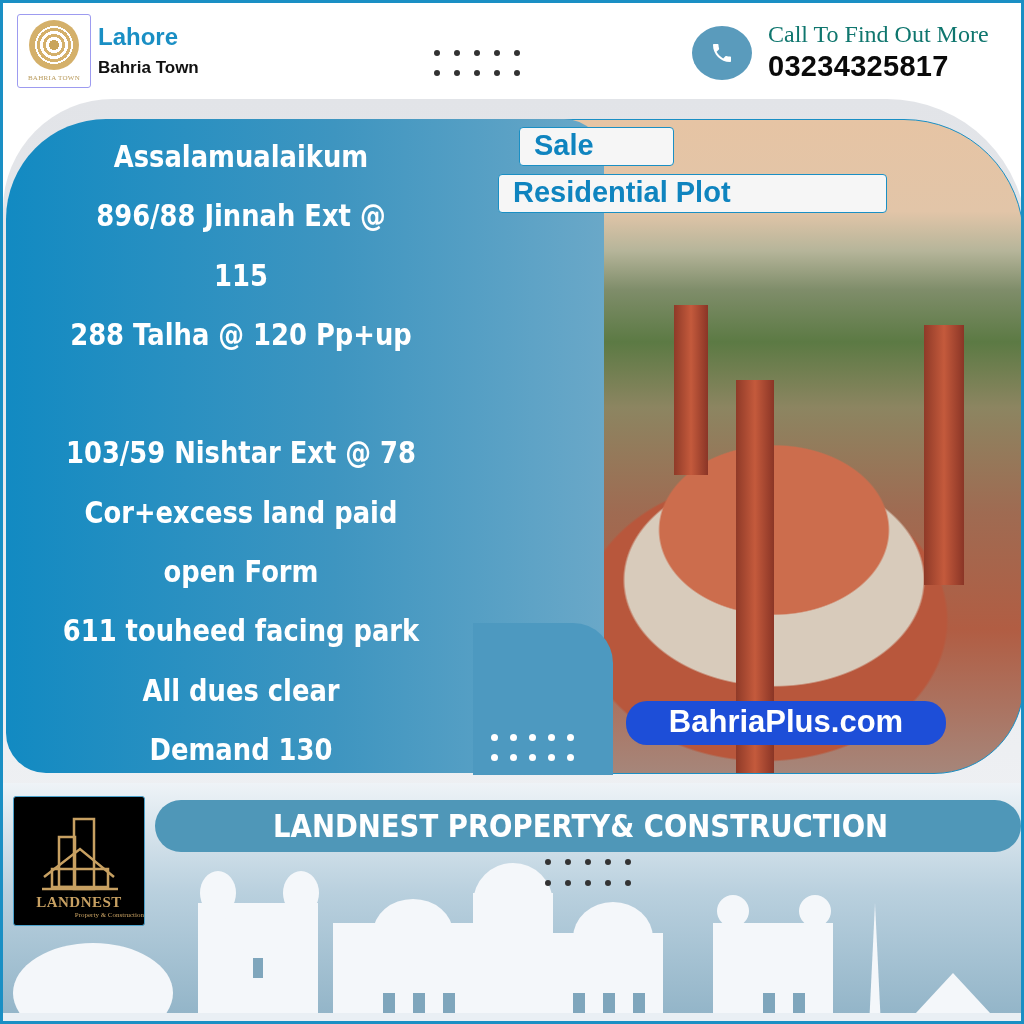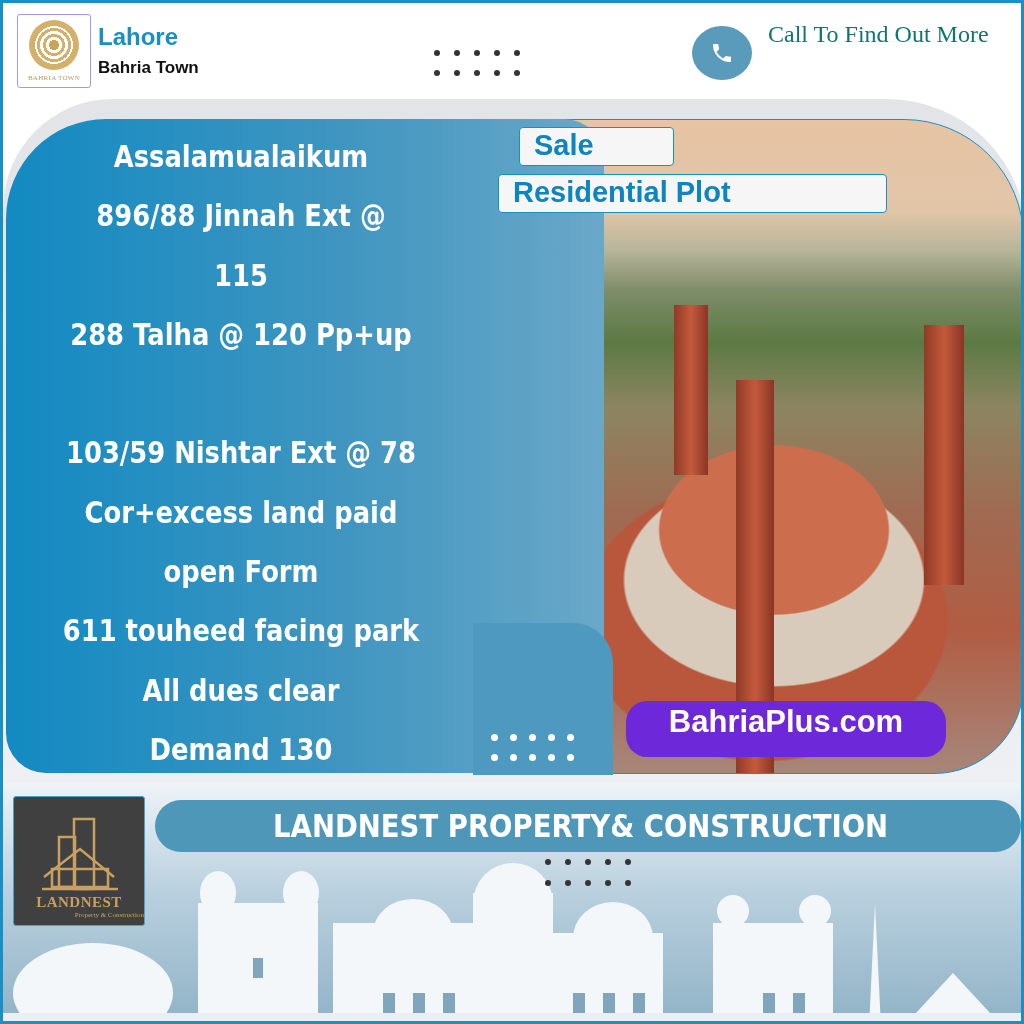--- a/index.html
+++ b/index.html
@@ -39,26 +39,26 @@
       radial-gradient(ellipse 240px 170px at 300px 460px, #d8cbbb 0 62%, transparent 63%),
       radial-gradient(ellipse 260px 200px at 290px 500px, #b8573c 0 70%, transparent 71%),
       linear-gradient(180deg, #e6c4a4 0%, #e2c5a8 14%, #b6b59a 20%, #7f8d6a 26%, #5c7a44 34%, #8c8561 44%, #9f6b52 60%, #b15d43 78%, #a6867a 100%); }
   .photo .tower { position: absolute; background: linear-gradient(90deg, #8f3a28, #c45a3c, #8a3526); }
   .photo-mask { position: absolute; left: 470px; top: 620px; width: 140px; height: 152px; background: #4d99c0; border-top-right-radius: 40px; }
 
   .tag { position: absolute; background: #f6f6f6; border: 1.5px solid #1a8fc4; border-radius: 4px; color: #0f84bf; font-weight: bold; font-size: 29px; padding-left: 14px; line-height: 34px; }
   .tag-sale { left: 516px; top: 124px; width: 155px; height: 39px; }
   .tag-type { left: 495px; top: 171px; width: 389px; height: 39px; }
 
-  .website-pill { position: absolute; left: 623px; top: 698px; width: 320px; height: 56px; border-radius: 21px; background: #6d28d9; color: #ffffff; font-weight: bold; font-size: 31px; text-align: center; line-height: 41px; }
+  .website-pill { position: absolute; left: 623px; top: 698px; width: 320px; height: 44px; border-radius: 21px; background: #1d4ed8; color: #ffffff; font-weight: bold; font-size: 31px; text-align: center; line-height: 41px; }
 
   
   .bottom { position: absolute; left: 0; top: 780px; width: 1024px; height: 244px; background: linear-gradient(180deg, #eef3f7 0%, #b9d0de 45%, #8fb2c6 100%); }
   .skyline { position: absolute; left: 0; top: 860px; width: 1024px; height: 164px; }
-  .brand-logo { position: absolute; left: 10px; top: 793px; width: 132px; height: 130px; background: #404040; border: 1.5px solid #4ca2cc; border-radius: 3px; }
+  .brand-logo { position: absolute; left: 10px; top: 793px; width: 132px; height: 130px; background: #000000; border: 1.5px solid #4ca2cc; border-radius: 3px; }
   .brand-logo .name { position: absolute; left: 0; width: 100%; top: 97px; text-align: center; font-family: "Liberation Serif", serif; font-weight: bold; color: #c7a062; font-size: 15px; letter-spacing: 0.5px; }
   .brand-logo .sub { position: absolute; left: 0; width: 100%; top: 114px; text-align: right; font-family: "Liberation Serif", serif; color: #c7a062; font-size: 7px; }
 
   .company-pill { position: absolute; left: 152px; top: 797px; width: 866px; height: 52px; border-radius: 26px; background: #4f97b8; }
   .company-name { position: absolute; left: 152px; top: 797px; width: 866px; height: 52px; text-align: center; color: #ffffff; font-family: "DejaVu Sans", sans-serif; font-weight: bold; font-size: 32px; line-height: 52px; transform: scaleX(0.86); transform-origin: 380px 0; white-space: nowrap; }
 </style>
 </head>
 <body>
 
 <div class="frame">
@@ -83,20 +83,21 @@
         <span></span>
         <span></span>
     </div>
 
     <div class="phone-circle">
       <svg width="24" height="24" viewBox="0 0 24 24">
         <path fill="#ffffff" d="M6.6 10.8c1.4 2.8 3.8 5.1 6.6 6.6l2.2-2.2c.3-.3.7-.4 1-.2 1.1.4 2.3.6 3.6.6.6 0 1 .4 1 1V20c0 .6-.4 1-1 1C10.6 21 3 13.4 3 4c0-.6.4-1 1-1h3.5c.6 0 1 .4 1 1 0 1.3.2 2.5.6 3.6.1.3 0 .7-.2 1L6.6 10.8z"></path>
       </svg>
     </div>
     <div class="call-label">Call To Find Out More</div>
+    <div class="phone-number">03234325817</div>
   </div>
 
   <div class="gray-band"></div>
 
   <div class="photo">
     <div class="tower" style="left:200px; top:185px; width:34px; height:170px;"></div>
     <div class="tower" style="left:262px; top:260px; width:38px; height:395px;"></div>
     <div class="tower" style="left:450px; top:205px; width:40px; height:260px;"></div>
     <div class="tower" style="left:0px; top:230px; width:14px; height:300px;"></div>
   </div>

